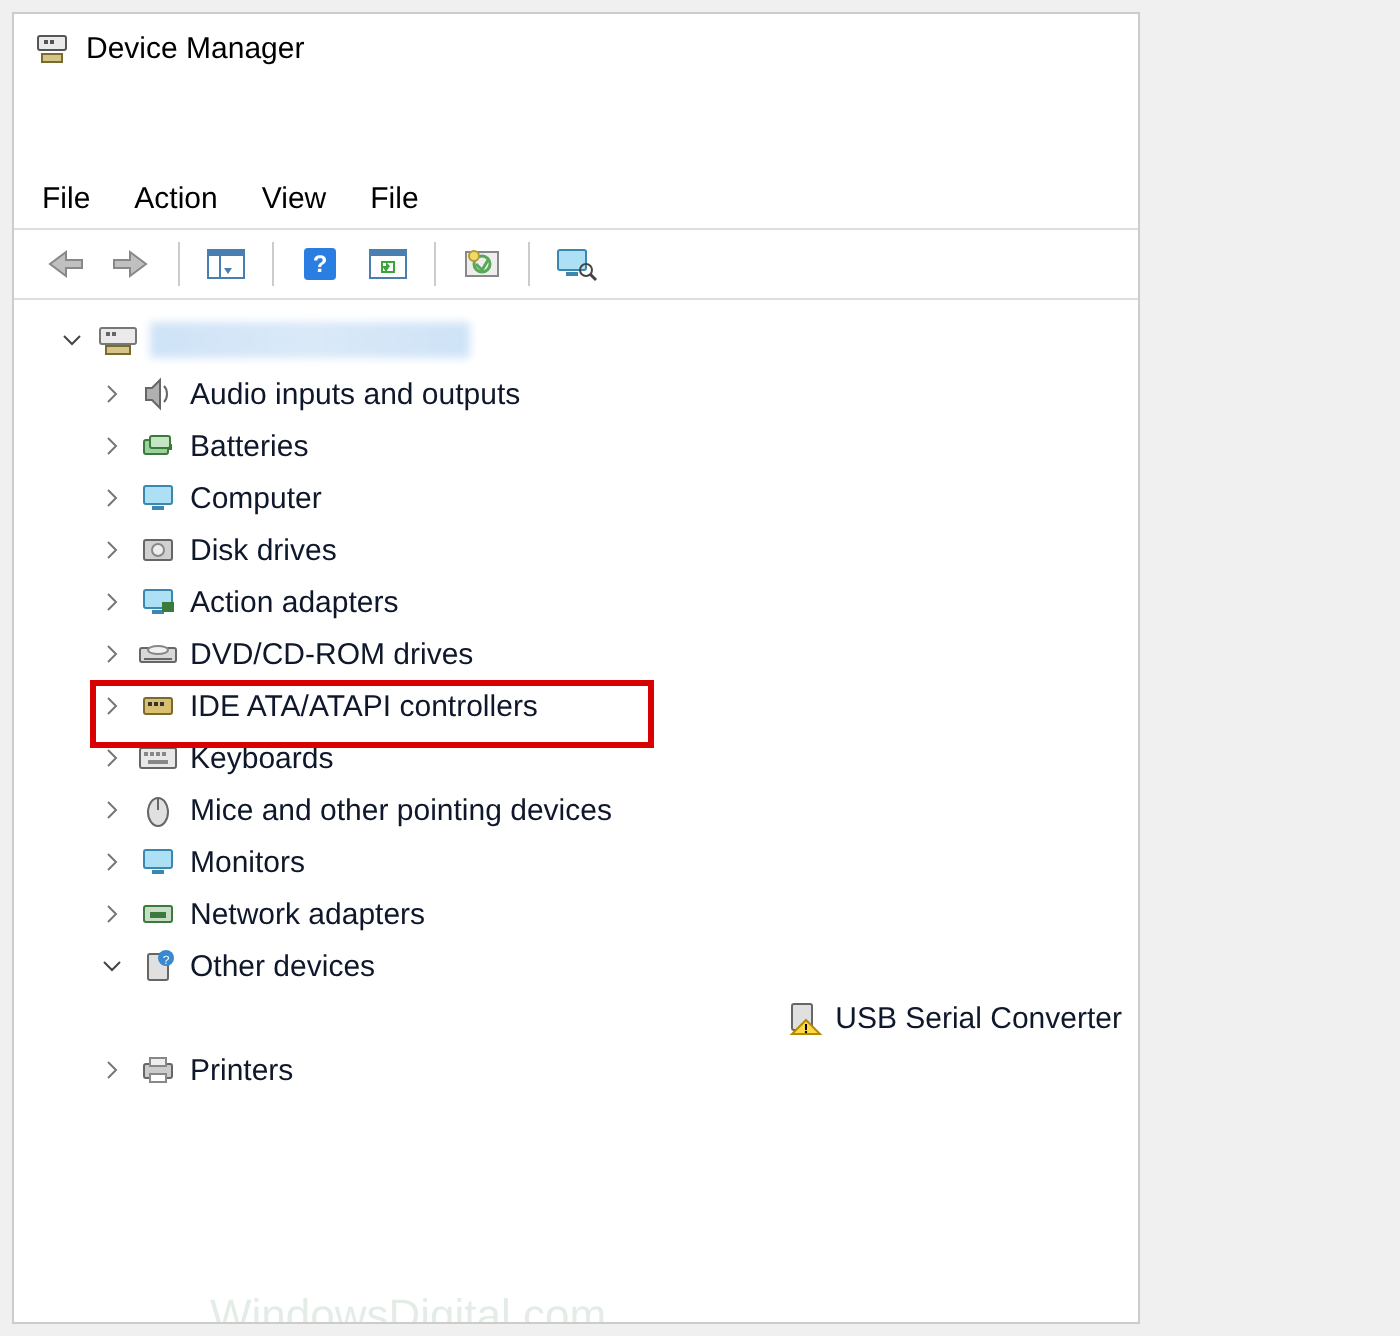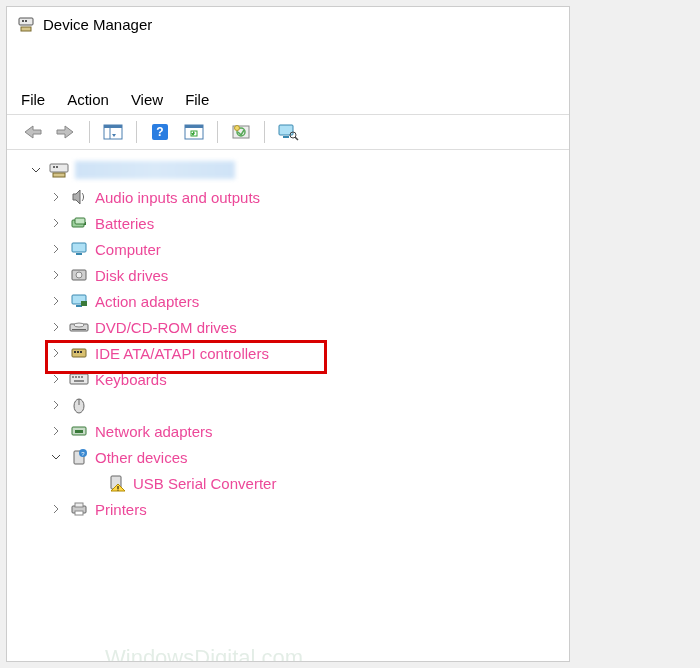--- a/index.html
+++ b/index.html
@@ -101,21 +101,21 @@
     }
     .icn {
       width: 20px;
       height: 20px;
       display: flex;
       align-items: center;
       justify-content: center;
     }
     .label {
       font-size: 15px;
-      color: #ec4899;
+      color: #0f172a;
     }
     .highlight {
       outline: 3px solid #d80000;
       outline-offset: -1px;
       position: absolute;
       left: 40px;
       width: 278px;
       top: 192px;
       height: 30px;
       pointer-events: none;
@@ -123,21 +123,21 @@
     .watermark {
       position: absolute;
       left: 98px;
       top: 495px;
       font-size: 22px;
       color: rgba(140,180,150,0.24);
       font-weight: 500;
       font-family: Arial, sans-serif;
       pointer-events: none;
     }
-    .child-indent { padding-left: 42px; }
+    .child-indent { padding-left: 42px; justify-content: flex-end; }
     .spacer { width: 14px; }
   </style>
 </head>
 <body>
 
 <div class="window">
 
   <div class="titlebar">
     <span class="icon">
       <svg width="18" height="18" viewBox="0 0 18 18">
@@ -369,22 +369,37 @@
             <svg width="10" height="10">
               <path d="M3 1 L7 5 L3 9" fill="none" stroke="#777"></path>
             </svg>
           </span>
         <span class="icn">
             <svg width="14" height="18">
               <ellipse cx="7" cy="10" rx="5" ry="7" fill="#e0e0e0" stroke="#666"></ellipse>
               <line x1="7" y1="3" x2="7" y2="9" stroke="#666"></line>
             </svg>
           </span>
-      </div>
-
+        <span class="label">Mice and other pointing devices</span>
+      </div>
+
+      <div class="node">
+        <span class="chev">
+            <svg width="10" height="10">
+              <path d="M3 1 L7 5 L3 9" fill="none" stroke="#777"></path>
+            </svg>
+          </span>
+        <span class="icn">
+            <svg width="18" height="16">
+              <rect x="2" y="2" width="14" height="9" rx="1" fill="#aee0f5" stroke="#3a88b0"></rect>
+              <rect x="6" y="12" width="6" height="2" fill="#3a88b0"></rect>
+            </svg>
+          </span>
+        <span class="label">Monitors</span>
+      </div>
 
       <div class="node">
         <span class="chev">
             <svg width="10" height="10">
               <path d="M3 1 L7 5 L3 9" fill="none" stroke="#777"></path>
             </svg>
           </span>
         <span class="icn">
             <svg width="18" height="14">
               <rect x="2" y="3" width="14" height="8" rx="1" fill="#c8dcc8" stroke="#3a7a3a"></rect>

